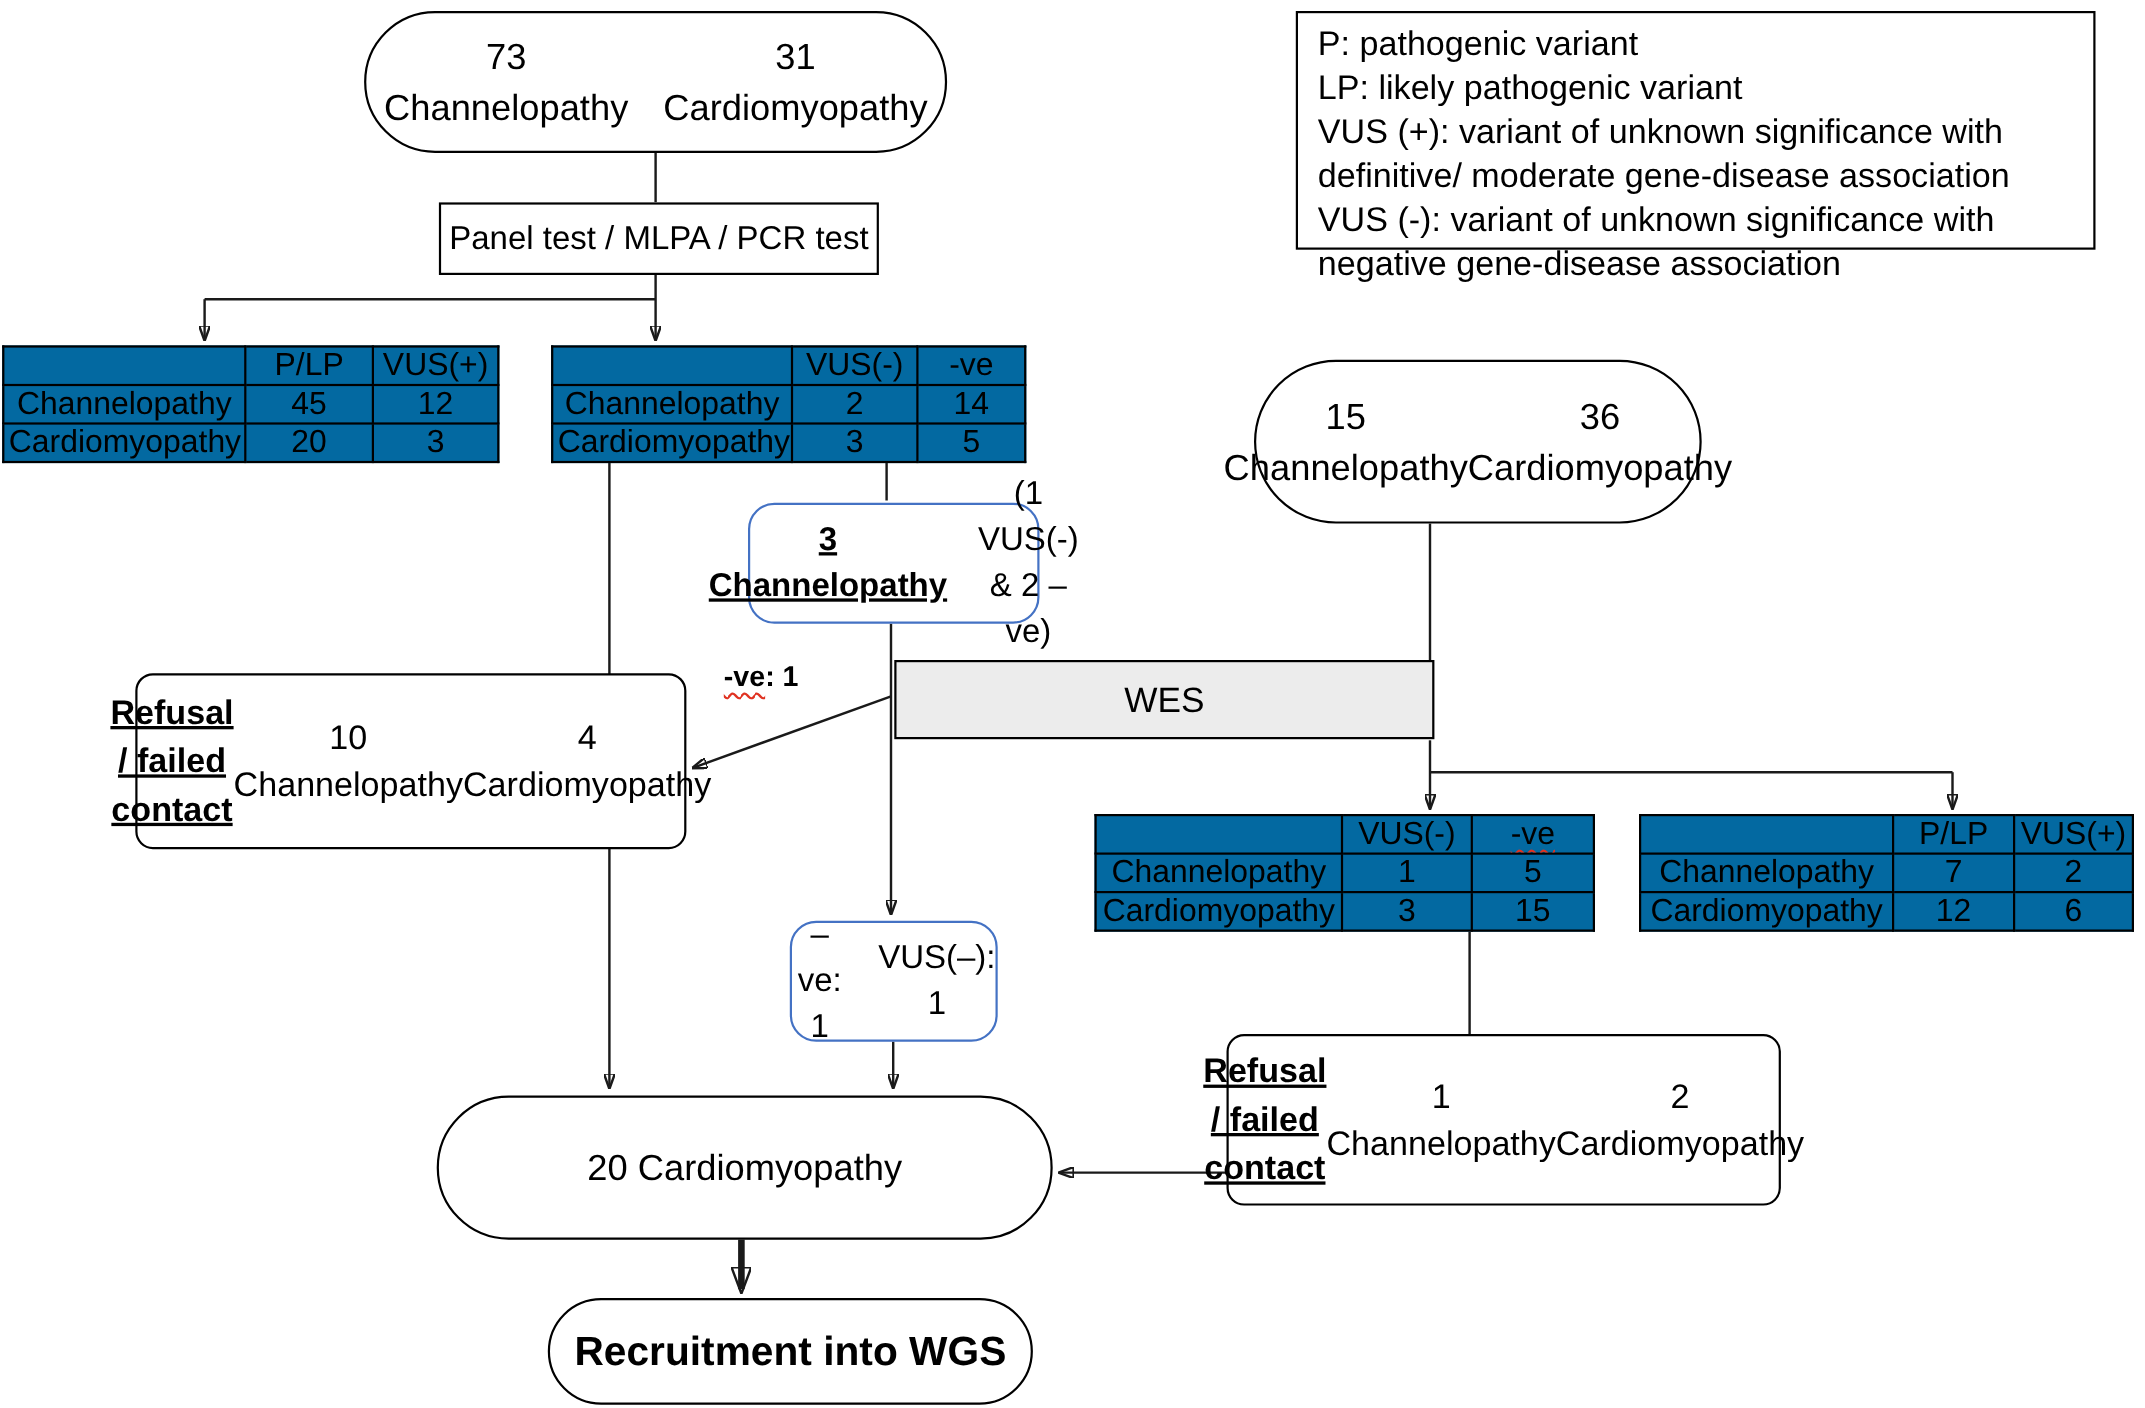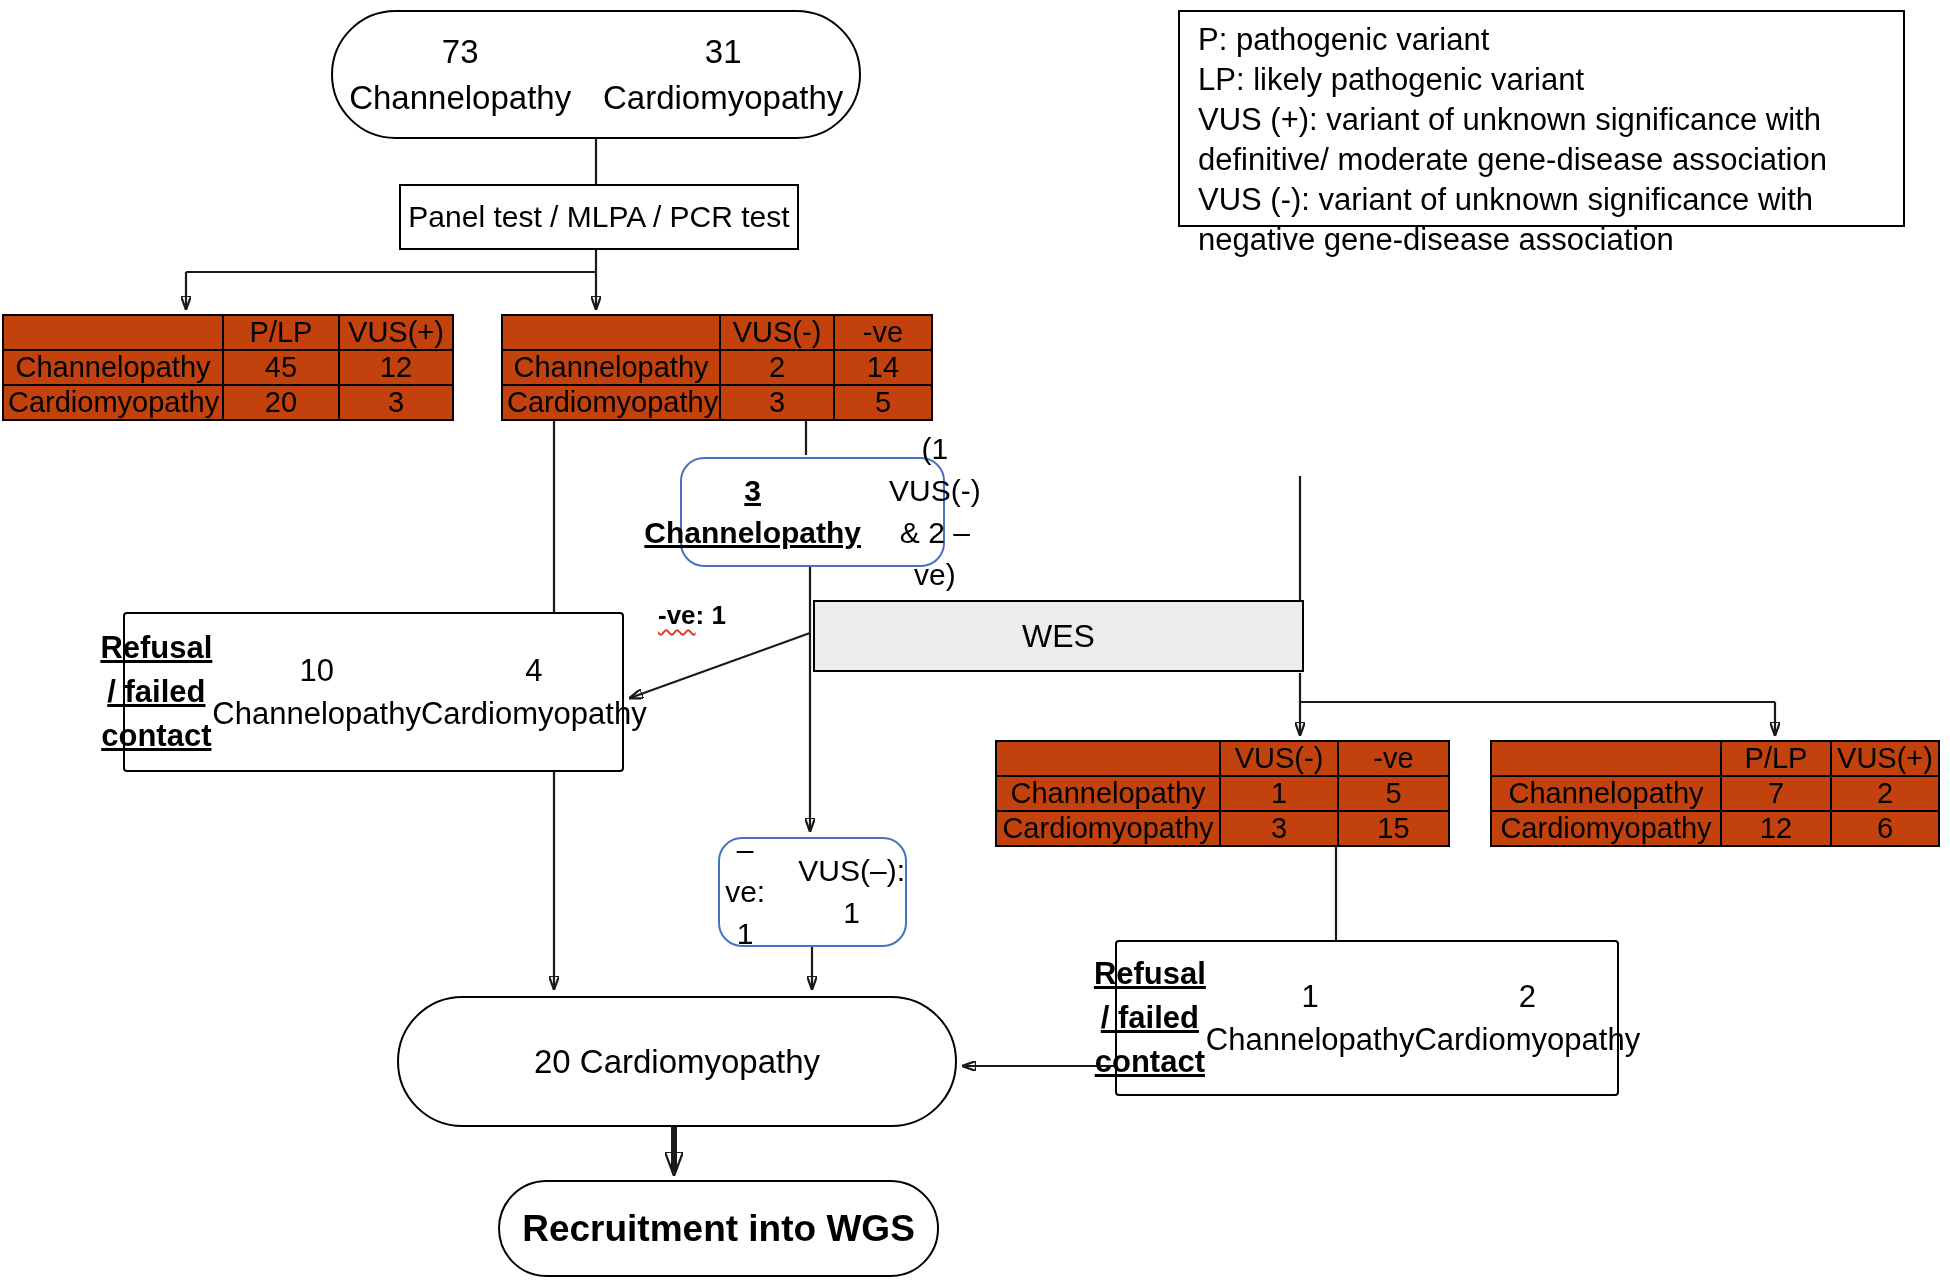--- a/index.html
+++ b/index.html
@@ -7,35 +7,35 @@
   body { font-family:"Liberation Sans", sans-serif; color:#000; }
   .canvas { position:relative; width:1950px; height:1280px; background:#fff; overflow:hidden; }
   .abs { position:absolute; }
   svg.connectors { position:absolute; left:0; top:0; pointer-events:none; }
   svg.connectors path, svg.connectors line { stroke:#1a1a1a; stroke-width:2.2; fill:none; }
   svg.connectors .bold { stroke-width:6; }
 
   .node { position:absolute; display:flex; flex-direction:row; align-items:center; justify-content:center;
           text-align:center; background:#fff; border:2.5px solid #000; }
   .oval { border-radius:999px; }
-  .rbox { border-radius:4px; }
+  .rbox { border-radius:16px; }
   .bluebox { border-radius:24px; border:2.5px solid var(--accent-blue, #4472c4);gap:28px; }
 
   .t33 { font-size:33px; line-height:46px; }
   .t31 { font-size:31px; line-height:43px; }
   .t30 { font-size:30px; line-height:42px; }
   .rtitle { font-size:31px; line-height:44px; font-weight:700; text-decoration:underline; }
   .btitle { font-size:30px; line-height:42px; font-weight:700; text-decoration:underline; }
   .wes { background:var(--wes-fill, #ececec); font-size:32px; }
   .recruit { font-size:37px; font-weight:700; }
 
   .legend { position:absolute; left:1178px; top:10px; width:727px; height:217px; border:2px solid #000;
             padding:8px 18px; font-size:31px; line-height:40px; background:#fff; }
 
-  table.dtable { position:absolute; border-collapse:collapse; table-layout:fixed; background:#c2410c; font-size:29px; }
+  table.dtable { position:absolute; border-collapse:collapse; table-layout:fixed; background:#0369a1; font-size:29px; }
   .dtable th, .dtable td { border:2.5px solid #000; text-align:center; vertical-align:middle;
                            height:35px; font-weight:400; padding:0 4px; overflow:hidden; white-space:nowrap; }
 
   .neg-label { font-size:26px;font-weight:bold; }
   .squiggle { text-decoration-line:underline; text-decoration-style:wavy;
               text-decoration-color:var(--squiggle-red, #e03322); text-decoration-thickness:2px; text-underline-offset:5px; }
 </style>
 </head>
 <body>
 
@@ -133,20 +133,24 @@
       <td>14</td>
     </tr>
     <tr>
       <td>Cardiomyopathy</td>
       <td>3</td>
       <td>5</td>
     </tr>
   </tbody>
     </table>
 
+  <div class="node oval" style="left:1140px; top:327px; width:407px; height:149px;">
+    <div class="t33">15 Channelopathy</div>
+    <div class="t33">36 Cardiomyopathy</div>
+  </div>
 
   <div class="node bluebox" style="left:680px; top:457px; width:265px; height:110px;">
     <div class="btitle">3 Channelopathy</div>
     <div class="t30">(1 VUS(-) &amp; 2 –ve)</div>
   </div>
 
   <div class="node wes" style="left:813px; top:600px; width:491px; height:72px; border-width:2px;">
     <div>WES</div>
   </div>
 

